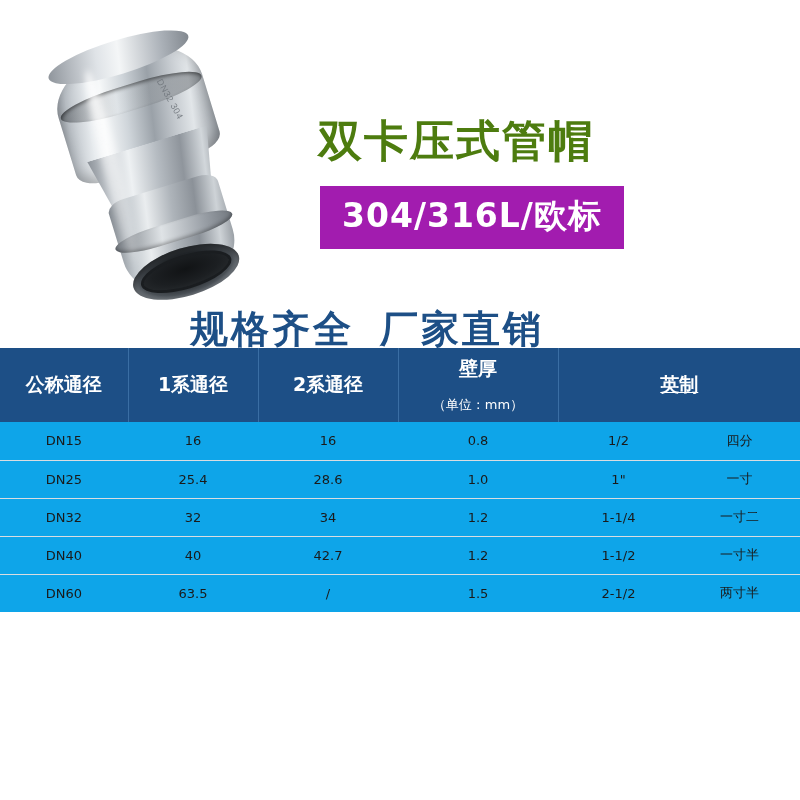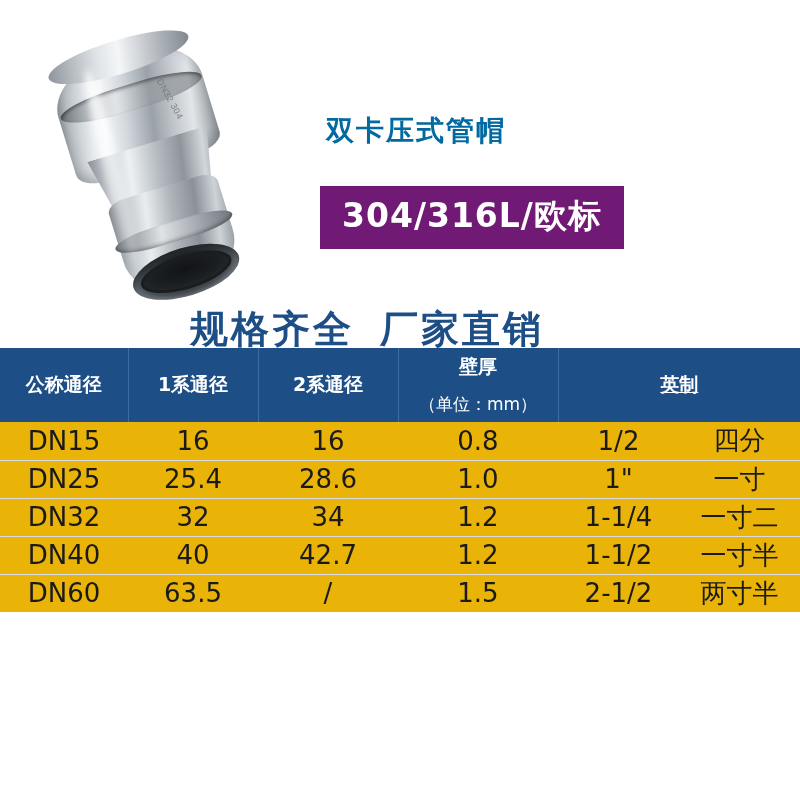--- a/index.html
+++ b/index.html
@@ -118,32 +118,31 @@
     background: linear-gradient(180deg, rgba(255,255,255,.85), rgba(255,255,255,.15));
     filter: blur(3px);
     border-radius: 50%;
     transform: rotate(3deg);
   }
 
   
   .headline {
     position: absolute;
     left: 318px; top: 112px;
-    font-size: 28px;
-    font-weight: 700;
-    color: #0369a1;
+    font-size: 44px;
+    font-weight: 700;
+    color: #4d7c0f;
     letter-spacing: 2px;
     font-family: "DejaVu Sans", "Liberation Sans", sans-serif;
-    margin-left: 8px;
   }
   .subbar {
     position: absolute;
     left: 320px; top: 186px;
     padding: 8px 22px 10px 22px;
-    background: #701a75;
+    background: #a21caf;
     color: #ffffff;
     font-size: 33px;
     font-weight: 700;
     letter-spacing: 1px;
     font-family: "DejaVu Sans", "Liberation Sans", sans-serif;
   }
   .slogan {
     position: absolute;
     left: 190px; top: 304px;
     font-size: 38px;
@@ -170,27 +169,27 @@
     font-weight: 700;
     height: 74px;
     border-right: 1px solid #3a6ea4;
     vertical-align: middle;
     line-height: 1.25;
   }
   table.spec thead th:last-child { border-right: none; text-decoration: underline; }
   table.spec tbody td {
     height: 38px;
     text-align: center;
-    font-size: 26px;
+    font-size: 13px;
     color: #1a1a1a;
     border-bottom: 1px solid #d9dde1;
-    background: #eab308;
+    background: #0ea5e9;
   }
   table.spec tbody tr:last-child td { border-bottom: none; }
-  .th-sub { display: block; font-size: 17px; font-weight: 400; margin-top: 16px; }
+  .th-sub { display: block; font-size: 13px; font-weight: 400; margin-top: 16px; }
   .col-a { width: 128px; }
   .col-b { width: 130px; }
   .col-c { width: 140px; }
   .col-d { width: 160px; }
   .col-e { width: 121px; }
   .col-f { width: 121px; }
 </style>
 </head>
 <body>
 

